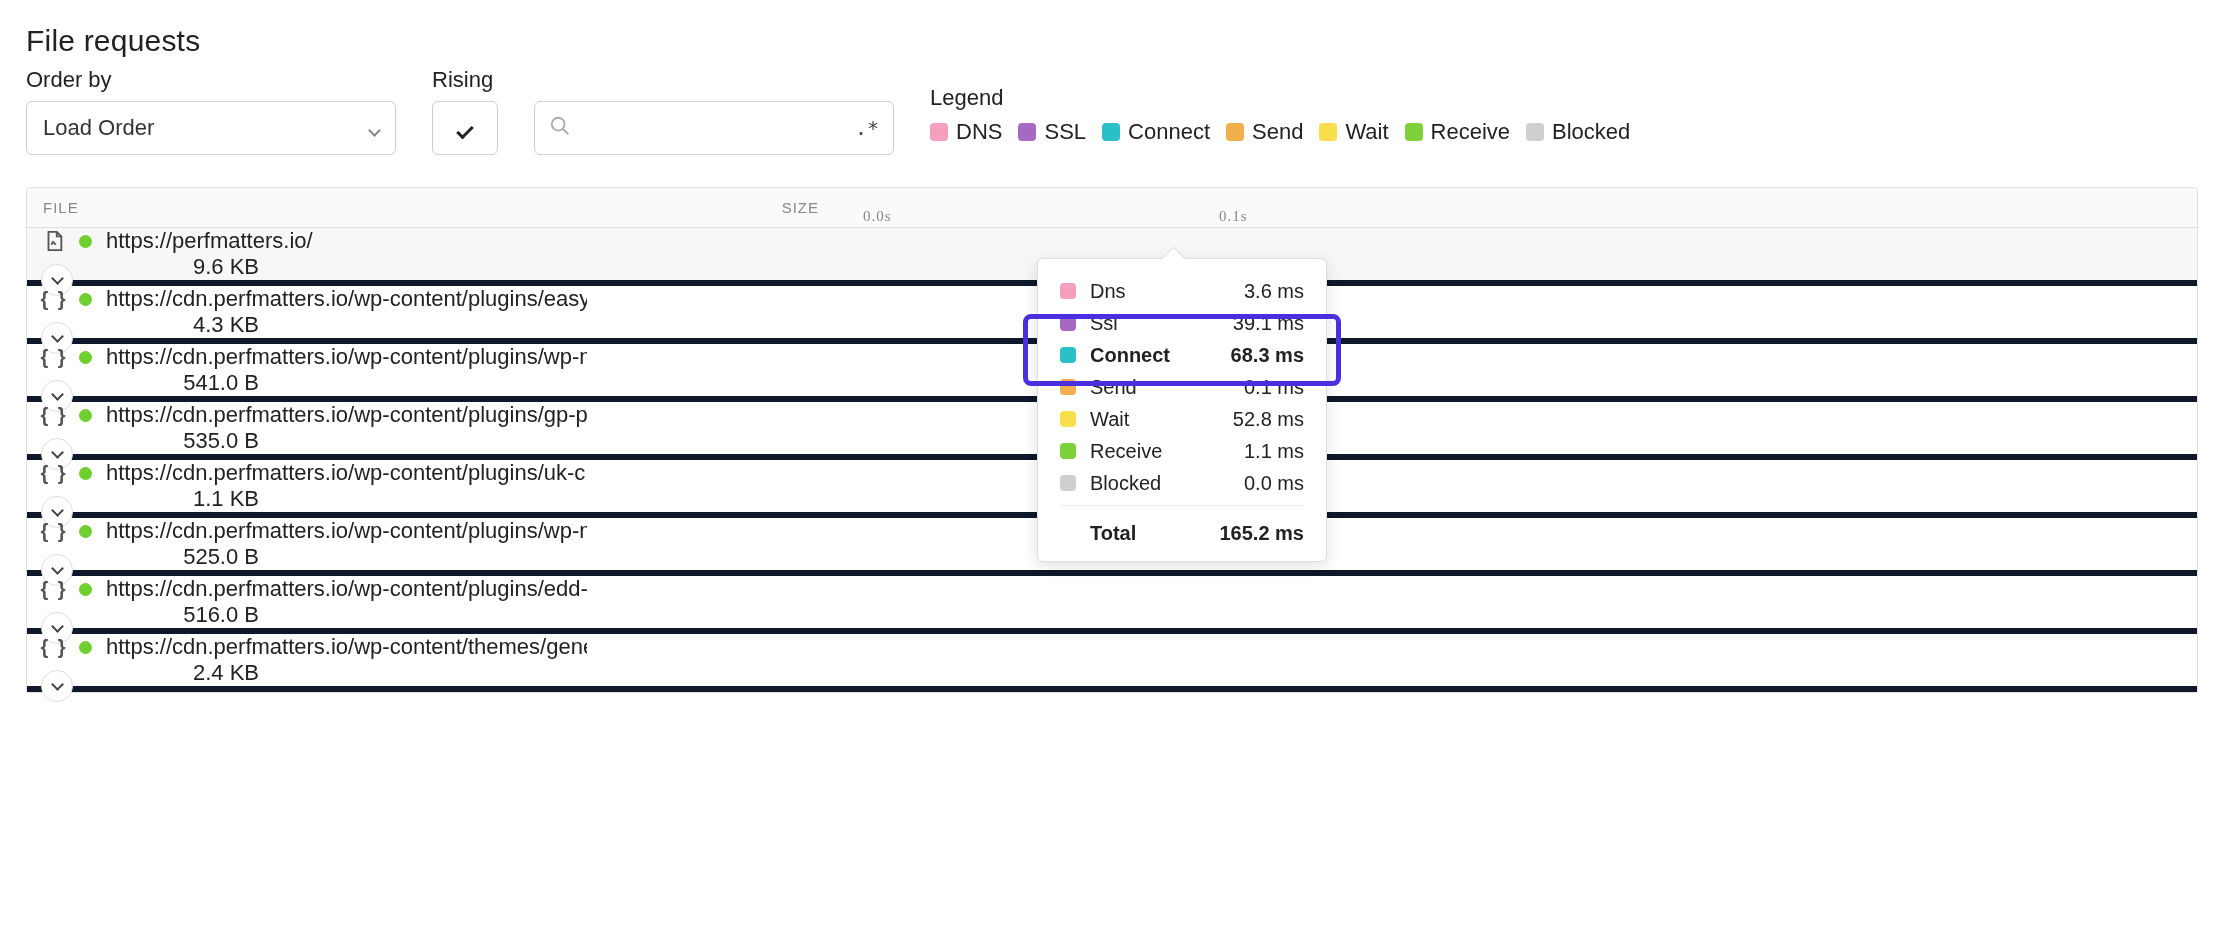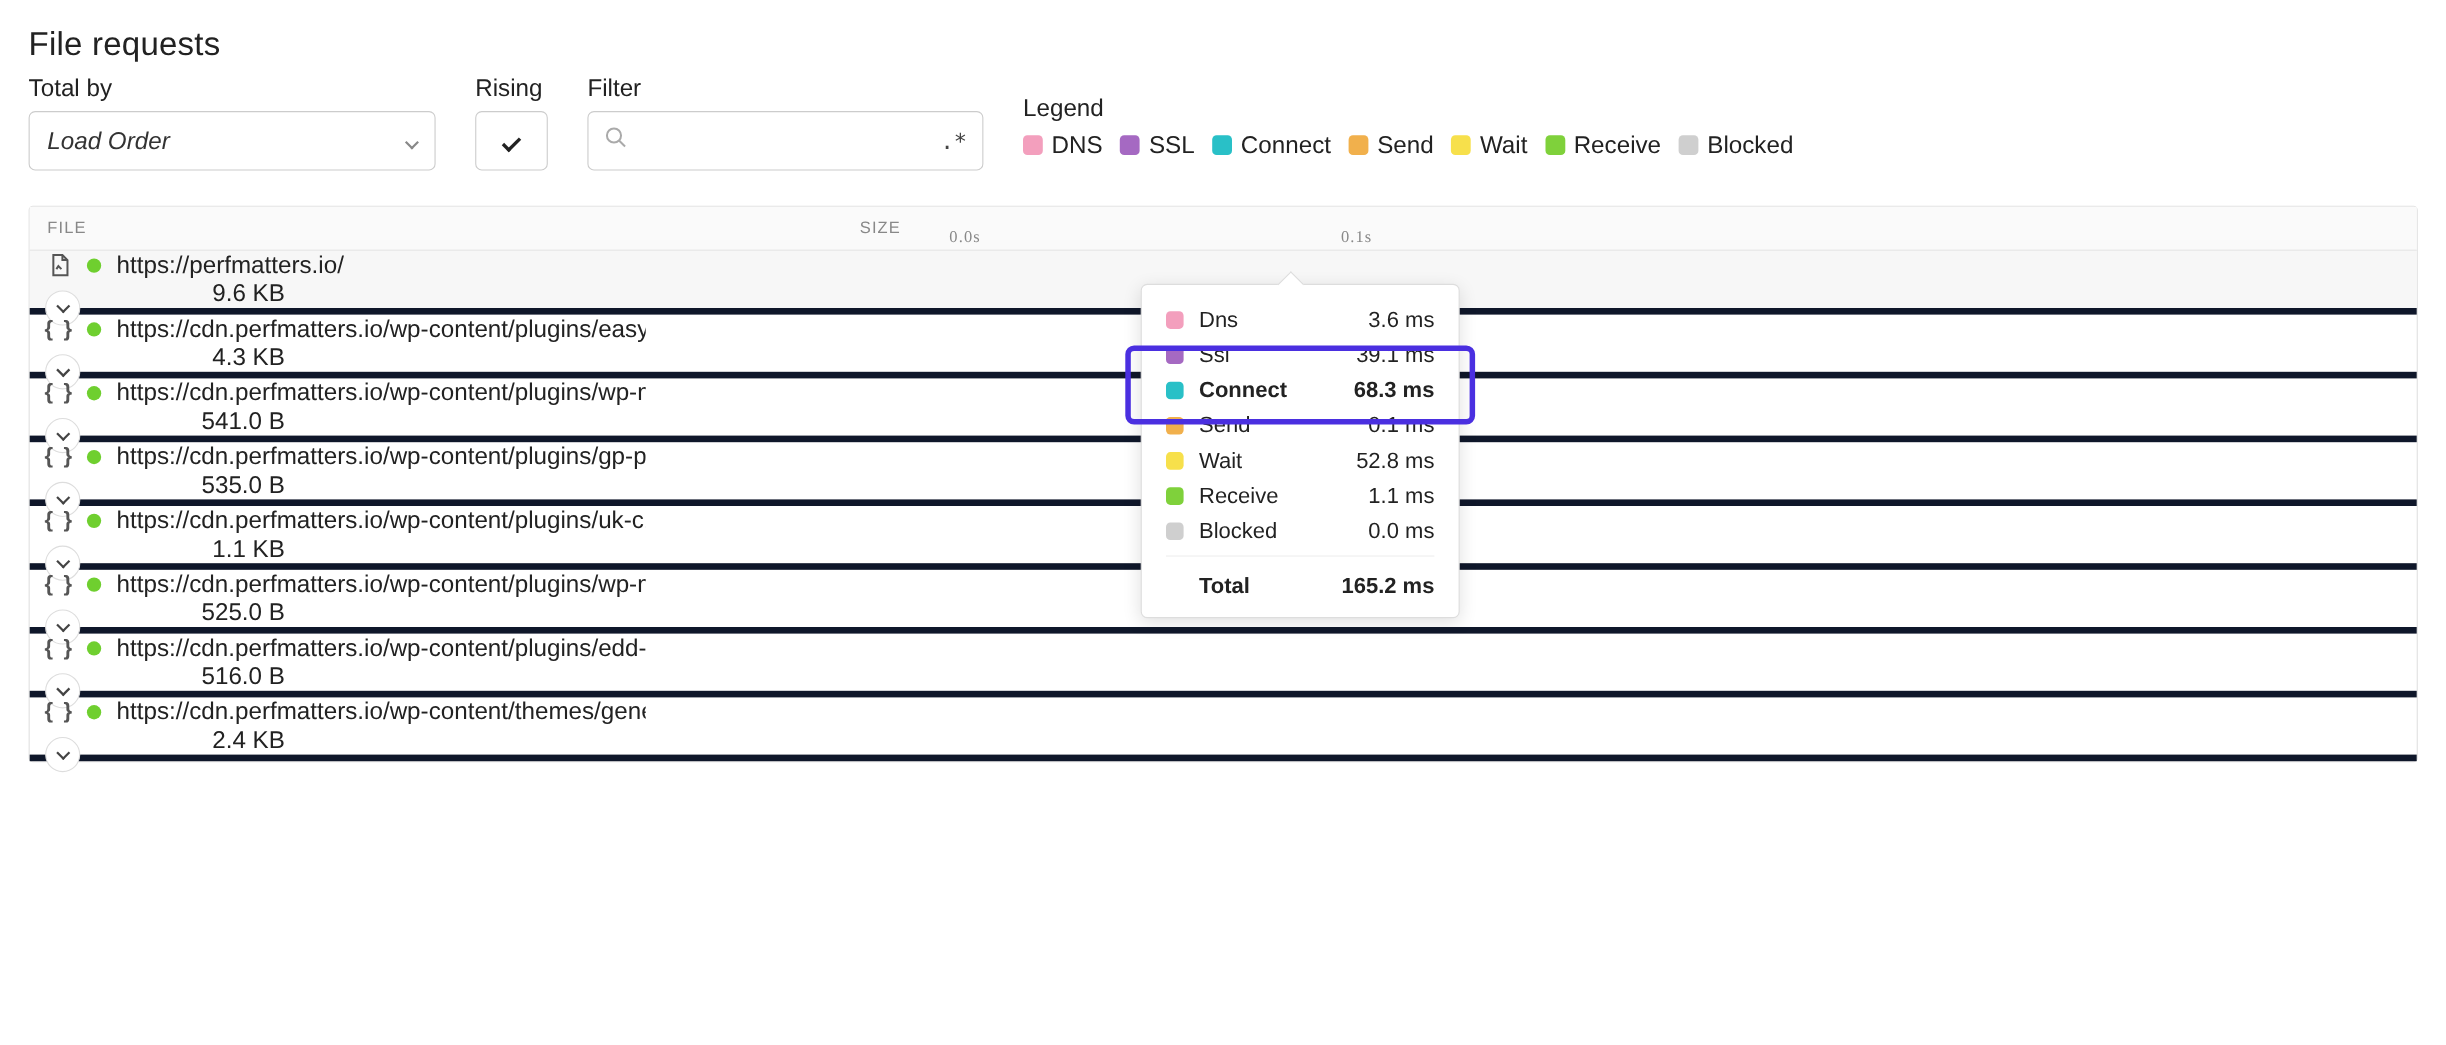--- a/index.html
+++ b/index.html
@@ -2,21 +2,21 @@
 <html><head>
 <meta charset="utf-8">
 <style>
   * { box-sizing: border-box; margin: 0; padding: 0; }
   body { font-family: -apple-system, BlinkMacSystemFont, "Segoe UI", Helvetica, Arial, sans-serif; color: #222; background: #fff; font-size: 20px; padding: 24px 26px; width: 2224px; }
   .title { font-size: 30px; font-weight: 400; margin-bottom: 9px; letter-spacing: 0.2px; }
   .controls { display: flex; gap: 36px; align-items: flex-end; margin-bottom: 32px; }
   .ctrl-group { display: flex; flex-direction: column; gap: 8px; }
   .ctrl-label { font-size: 22px; color: #222; }
   .select-box { position: relative; width: 370px; height: 54px; border: 1px solid #ccc; border-radius: 6px; display: flex; align-items: center; padding: 0 16px; background: #fff; cursor: pointer; }
-  .select-box .sel-text { font-size: 22px; color: #333; font-style: italic; }
+  .select-box .sel-text { font-size: 22px; color: #333; }
   .select-box .chev { position: absolute; right: 16px; color: #888; }
   .rising-box { width: 66px; height: 54px; border: 1px solid #ccc; border-radius: 6px; display: flex; align-items: center; justify-content: center; cursor: pointer; }
   .filter-box { position: relative; width: 360px; height: 54px; border: 1px solid #ccc; border-radius: 6px; display: flex; align-items: center; padding: 0 16px; background: #fff; }
   .filter-box input { border: none; outline: none; font-size: 20px; width: 100%; padding-left: 36px; padding-right: 30px; background: transparent; }
   .filter-box .search-ic { position: absolute; left: 14px; color: #aaa; }
   .filter-box .regex { position: absolute; right: 14px; color: #444; font-size: 20px; font-family: monospace; }
   .legend { display: flex; align-items: center; gap: 8px; padding-bottom: 10px; }
   .leg-item { display: inline-flex; align-items: center; gap: 8px; margin-right: 8px; font-size: 22px; }
   .swatch { width: 18px; height: 18px; border-radius: 4px; display: inline-block; }
   .table { border: 1px solid #e0e0e0; border-radius: 4px; overflow: visible; position: relative; }
@@ -48,34 +48,33 @@
   .chev-down { display:inline-block; border-left:2px solid currentColor; border-bottom:2px solid currentColor; width:9px; height:9px; transform: rotate(-45deg); margin-top:-4px; }
   .check-mark { display:inline-block; border-left:3px solid #222; border-bottom:3px solid #222; width:16px; height:9px; transform: rotate(-45deg); margin-top:-5px; }
 </style>
 </head>
 <body>
 
 <h1 class="title">File requests</h1>
 
 <div class="controls">
   <div class="ctrl-group">
-    <div class="ctrl-label">Total by</div>
+    <div class="ctrl-label">Order by</div>
     <div class="select-box">
       <span class="sel-text">Load Order</span>
       <span class="chev"><span class="chev-down"></span></span>
     </div>
   </div>
   <div class="ctrl-group">
     <div class="ctrl-label">Rising</div>
     <div class="rising-box">
       <span><span class="check-mark"></span></span>
     </div>
   </div>
   <div class="ctrl-group">
-    <div class="ctrl-label">Filter</div>
     <div class="filter-box">
       <span class="search-ic">
         <svg width="22" height="22" viewBox="0 0 24 24" fill="none" stroke="currentColor" stroke-width="2">
             <circle cx="10" cy="10" r="7"></circle>
             <line x1="21" y1="21" x2="15" y2="15"></line>
           </svg>
       </span>
       <input type="text" placeholder="" style="">
       <span class="regex">.*</span>
     </div>

